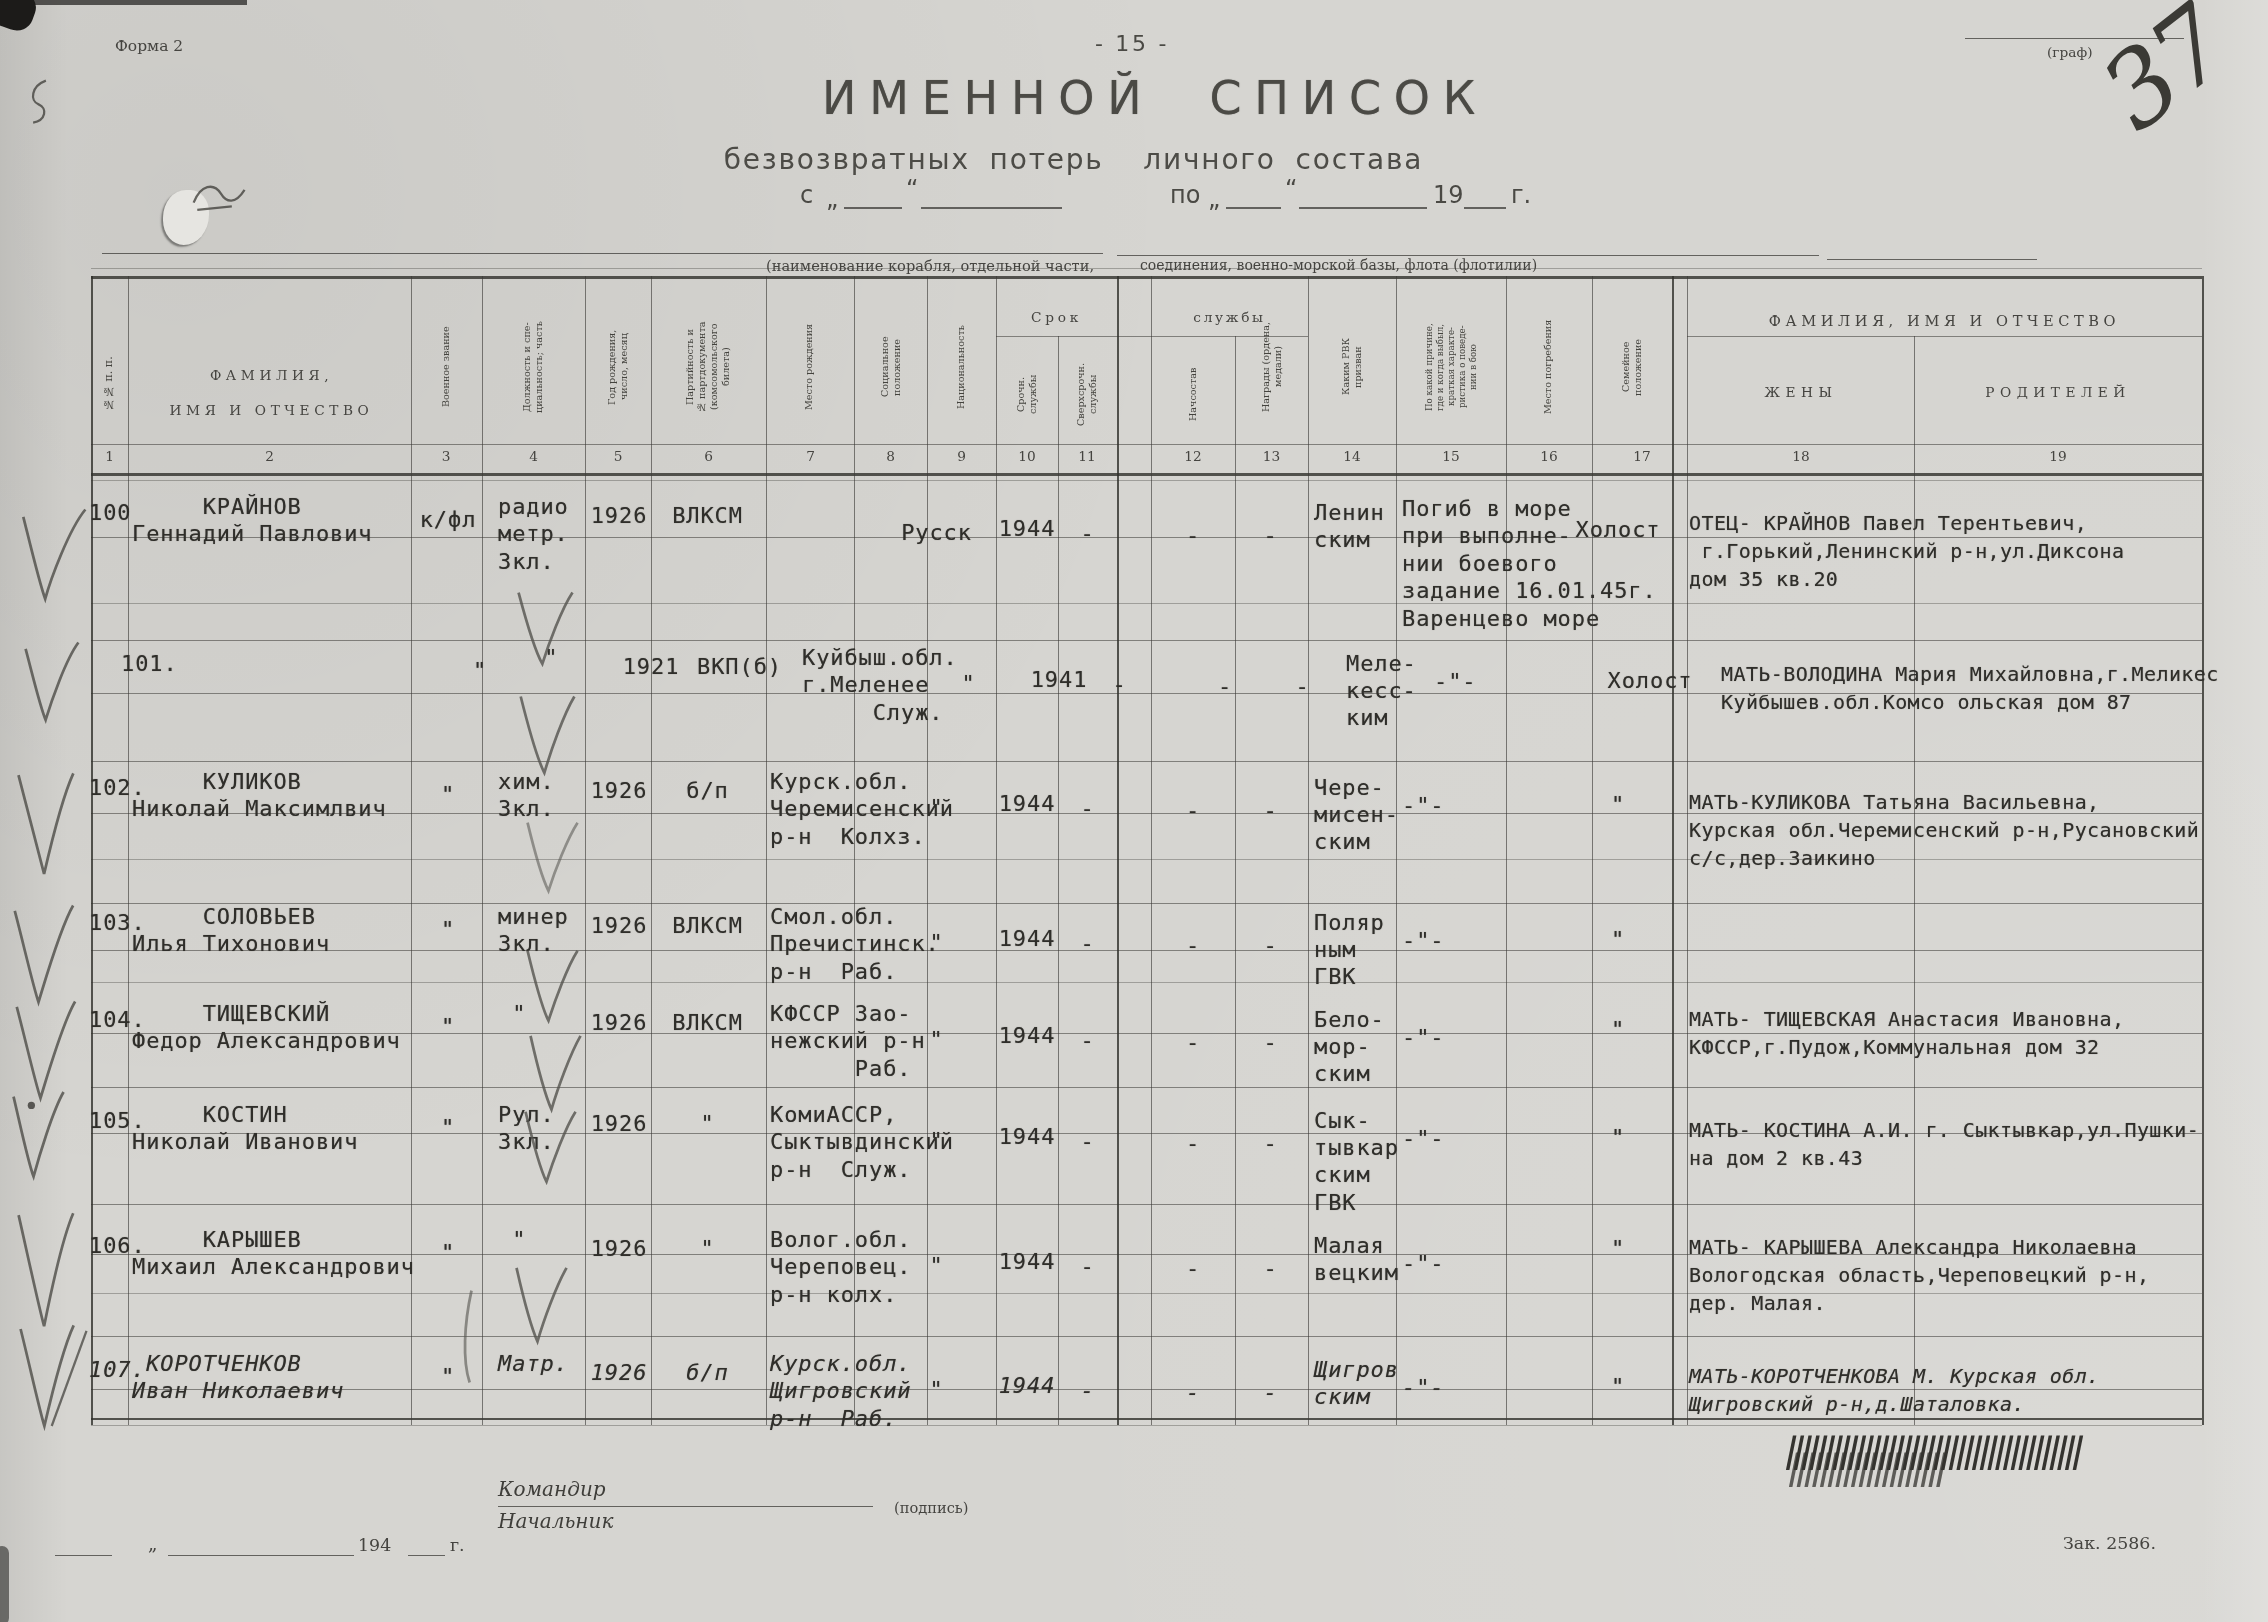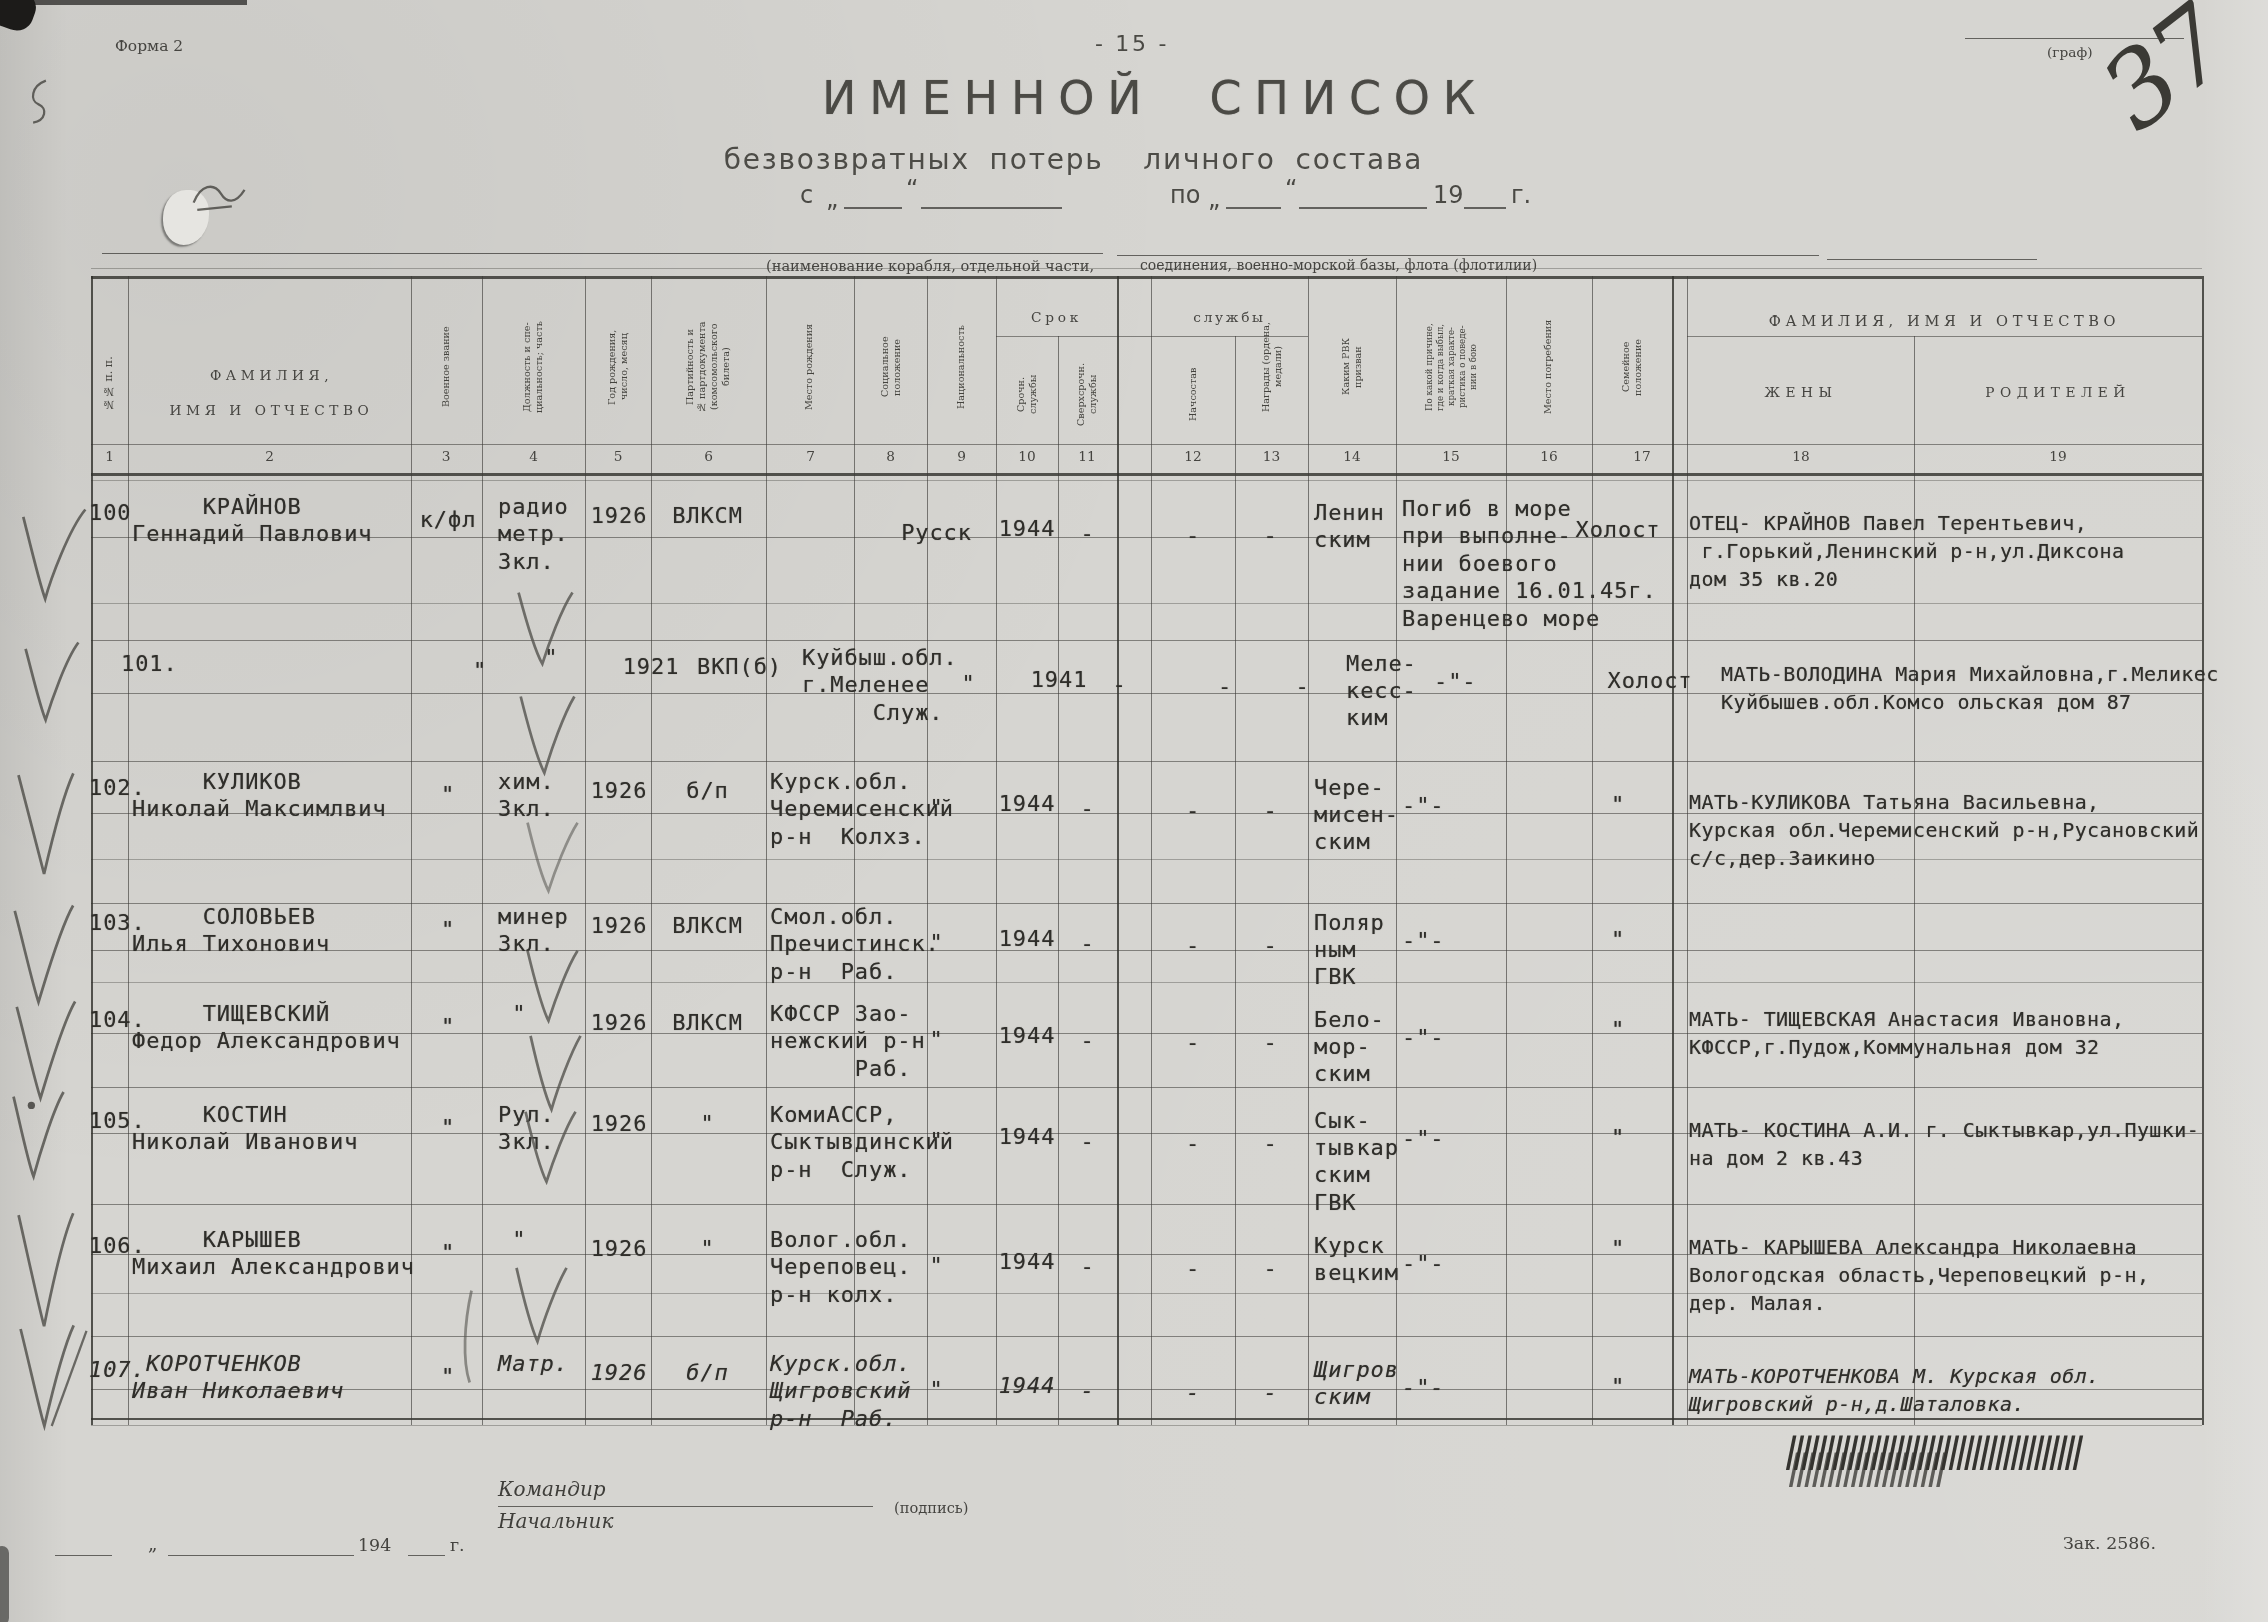--- a/index.html
+++ b/index.html
@@ -373,21 +373,21 @@
     <div class="cell mono co-year">1926</div>
     <div class="cell mono co-party">"</div>
     <div class="cell mono co-place">Волог.обл.
 Череповец.
 р-н колх.</div>
     <div class="cell mono co-nat">"</div>
     <div class="cell mono co-t1">1944</div>
     <div class="cell mono co-t2">-</div>
     <div class="cell mono co-nach">-</div>
     <div class="cell mono co-awd">-</div>
-    <div class="cell mono co-rvk">Курск
+    <div class="cell mono co-rvk">Малая
 вецким</div>
     <div class="cell mono co-cause dit">-"-</div>
     <div class="cell mono co-fam" style="top:9.1px;">"</div>
     <div class="cell mono rel co-rel" style="top:7.3px;">МАТЬ- КАРЫШЕВА Александра Николаевна
 Вологодская область,Череповецкий р-н,
 дер. Малая.</div>
   </div>
 
   <div class="row" style="top:1350px;font-style:italic;">
     <div class="cell mono co-num">107.</div>

